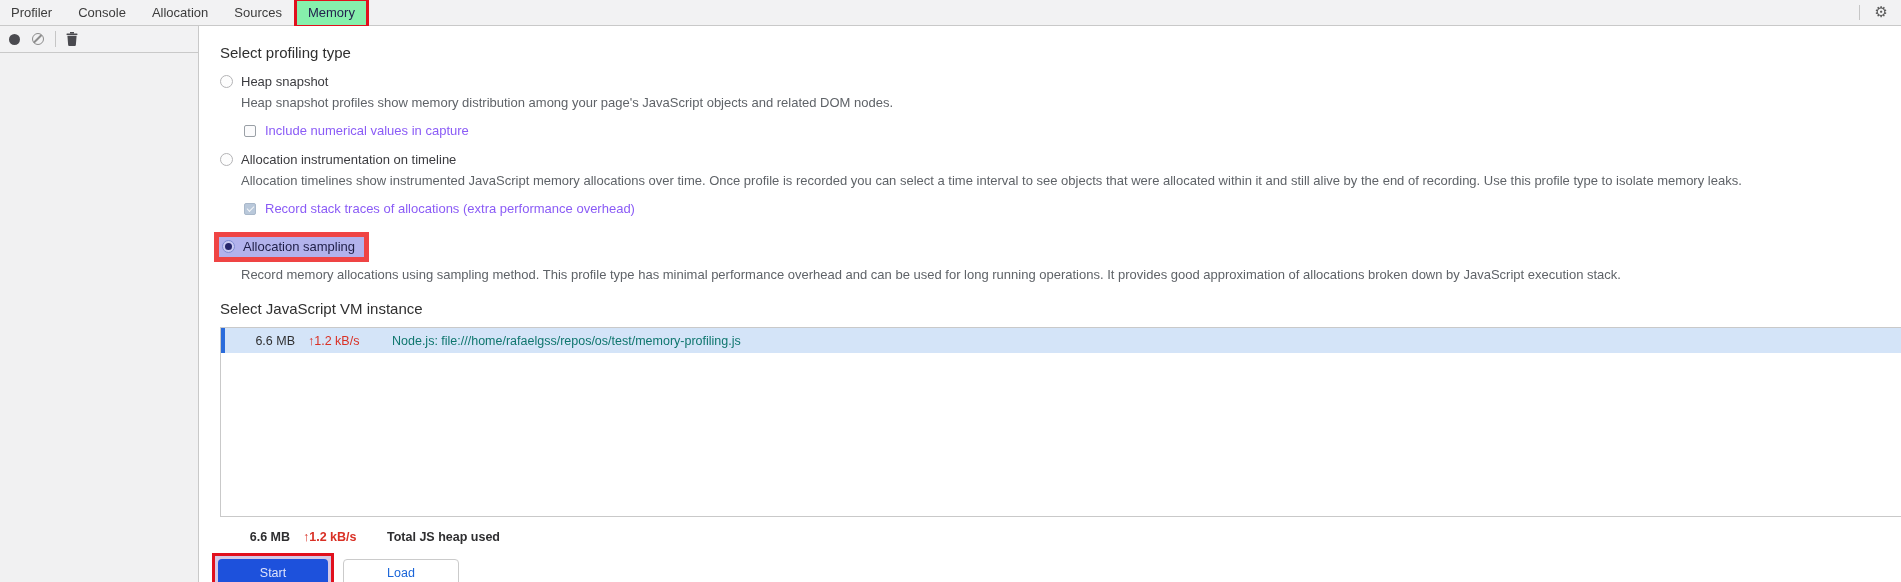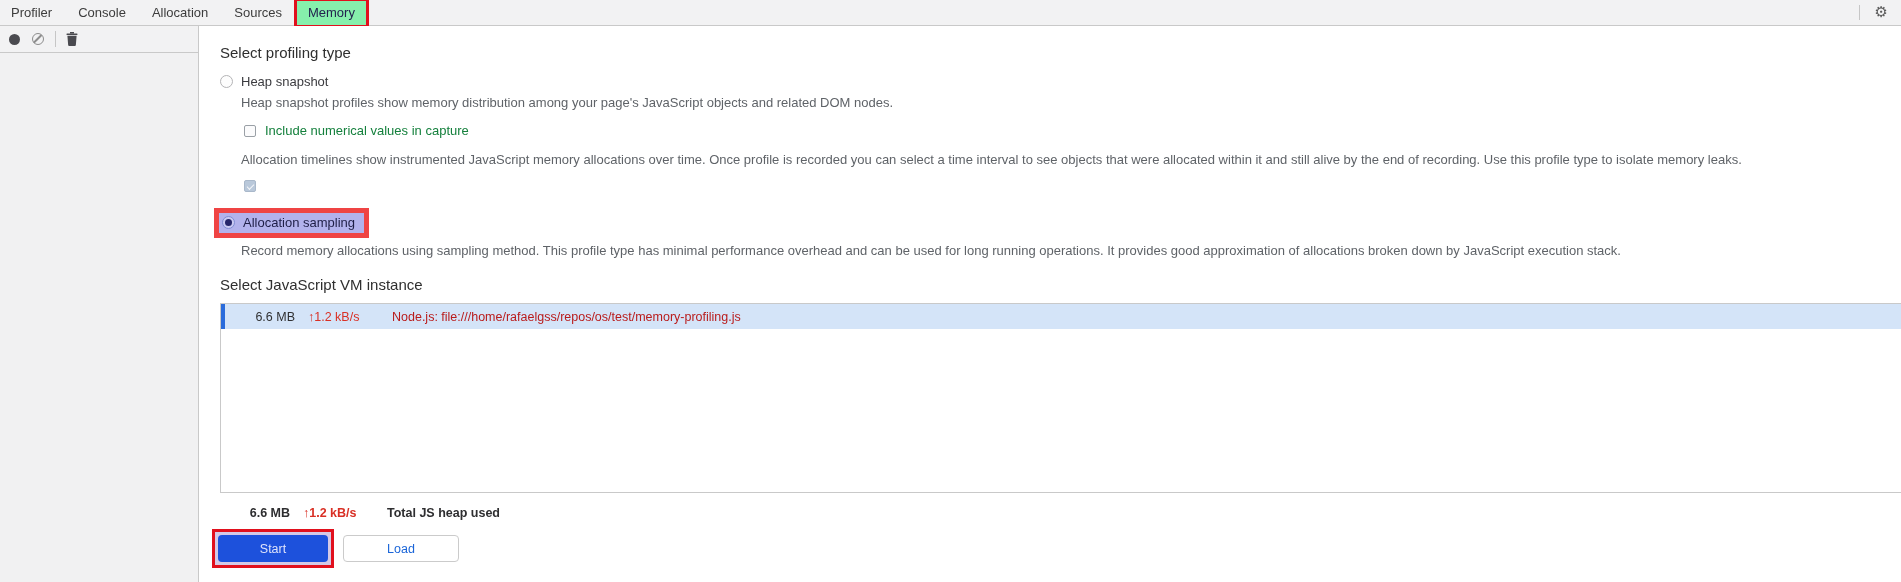--- a/index.html
+++ b/index.html
@@ -83,21 +83,21 @@
   .checkbox {
     width:12px; height:12px; border:1px solid #9aa0a6; border-radius:2px;
     background:#fbfbfc; margin-right:9px; flex:none; position:relative;
   }
   .checkbox.checked { background:#b9c8da; border-color:#a9b8ca; }
   .checkbox.checked::after {
     content:""; position:absolute; left:2px; top:2.5px; width:6px; height:3px;
     border-left:1.7px solid #f4f6f9; border-bottom:1.7px solid #f4f6f9;
     transform:rotate(-45deg);
   }
-  .chk-label { font-size:13px; color:#15803d; }
+  .chk-label { font-size:13px; color:#8b5cf6; }
 
   .opt-highlight {
     display:inline-flex; align-items:center;
     background:#b2b2ec; border:5px solid #ef4444;
     padding:2px 9px 3px 3px; margin:2px 0 5px -6px;
   }
   .opt-highlight .opt-label { color:#1e1e46; }
 
   .vm-title { margin:18px 0 10px 0; }
 
@@ -105,21 +105,21 @@
     border:1px solid #c9c9c9; border-right:none; height:190px;
     background:#fff; overflow:hidden;
   }
   .vm-row {
     height:25px; display:flex; align-items:center;
     background:#d4e4f8; border-left:4px solid #2a6bdb;
     font-size:12.5px;
   }
   .vm-size { width:70px; text-align:right; color:#303032; flex:none; }
   .vm-rate { width:74px; margin-left:13px; color:#d93025; flex:none; }
-  .vm-name { margin-left:10px; color:#b91c1c;text-align:right; }
+  .vm-name { margin-left:10px; color:#0f766e;text-align:right; }
 
   .stats-row { display:flex; align-items:center; margin-top:13px; font-size:12.5px; font-weight:bold; }
   .stat-size { width:70px; text-align:right; color:#2e2e30; flex:none; }
   .stat-rate { width:74px; margin-left:13px; color:#d93025; flex:none; }
   .stat-label { margin-left:10px; color:#2e2e30; }
 
   .buttons-row { display:flex; align-items:center; margin-top:9px; }
   .start-wrap {
     border:3px solid #e1101d; background:#d4c9e6; padding:3px; margin-left:-8px;
   }
@@ -172,23 +172,28 @@
   <div class="opt-row">
     <div class="radio"></div>
     <span class="opt-label">Heap snapshot</span>
   </div>
   <div class="opt-desc">Heap snapshot profiles show memory distribution among your page's JavaScript objects and related DOM nodes.</div>
   <div class="chk-row">
     <div class="checkbox"></div>
     <span class="chk-label">Include numerical values in capture</span>
   </div>
 
+  <div class="opt-row">
+    <div class="radio"></div>
+    <span class="opt-label">Allocation instrumentation on timeline</span>
+  </div>
   <div class="opt-desc">Allocation timelines show instrumented JavaScript memory allocations over time. Once profile is recorded you can select a time interval to see objects that were allocated within it and still alive by the end of recording. Use this profile type to isolate memory leaks.</div>
   <div class="chk-row">
     <div class="checkbox checked"></div>
+    <span class="chk-label">Record stack traces of allocations (extra performance overhead)</span>
   </div>
 
   <div>
     <div class="opt-highlight">
       <div class="radio selected"></div>
       <span class="opt-label">Allocation sampling</span>
     </div>
   </div>
   <div class="opt-desc">Record memory allocations using sampling method. This profile type has minimal performance overhead and can be used for long running operations. It provides good approximation of allocations broken down by JavaScript execution stack.</div>
 

